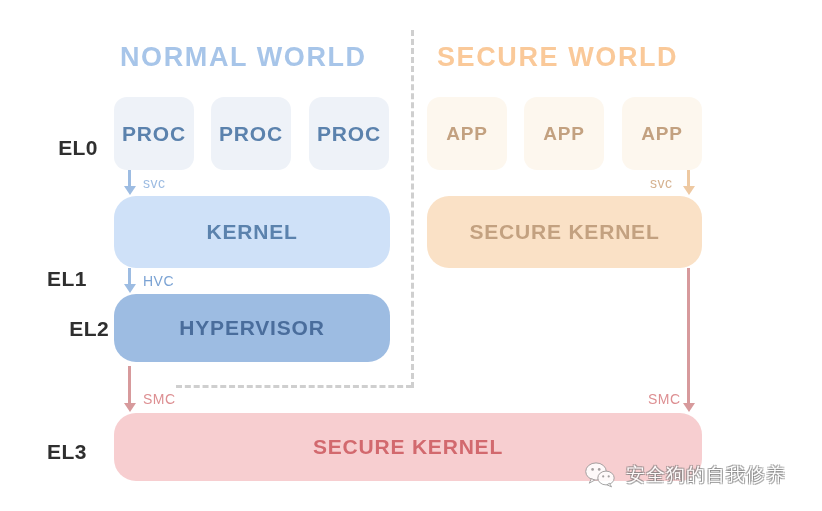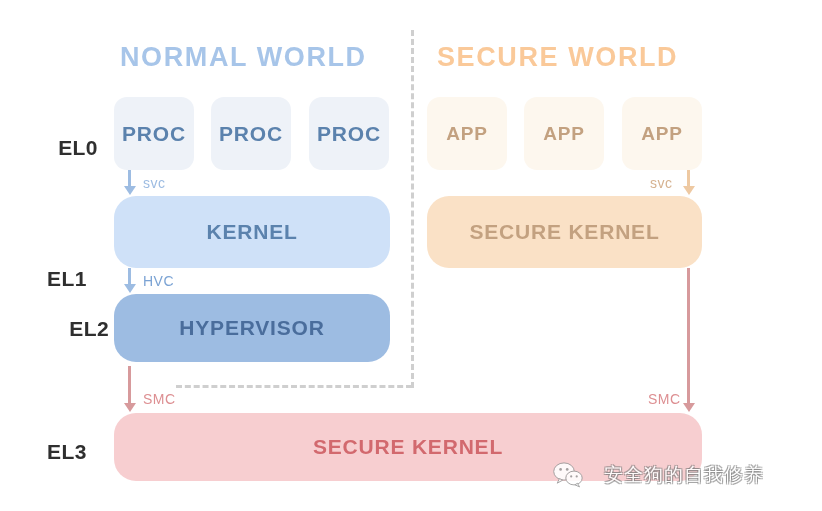--- a/index.html
+++ b/index.html
@@ -195,25 +195,25 @@
   #svc-secure-label { left: 650px; top: 175px; color: #d6b290; }
 
   
   #smc-secure-line  { left: 687px; top: 268px; height: 136px; background: #d79a9c; }
   #smc-secure-head  { left: 683px; top: 403px; border-top: 9px solid #d79a9c; }
   #smc-secure-label { left: 648px; top: 391px; color: #dd8f92; }
 
   
   #watermark {
     position: absolute;
-    left: 553px;
+    left: 585px;
     top: 462px;
     display: flex;
     align-items: center;
-    gap: 21px;
+    gap: 11px;
     opacity: 0.88;
   }
   #wechat-icon { display: block; }
   #watermark-text {
     font-size: 19px;
     color: #ffffff;
     letter-spacing: 1px;
     text-shadow:
       -1px -1px 0 rgba(120,120,120,.65),
        1px -1px 0 rgba(120,120,120,.65),

